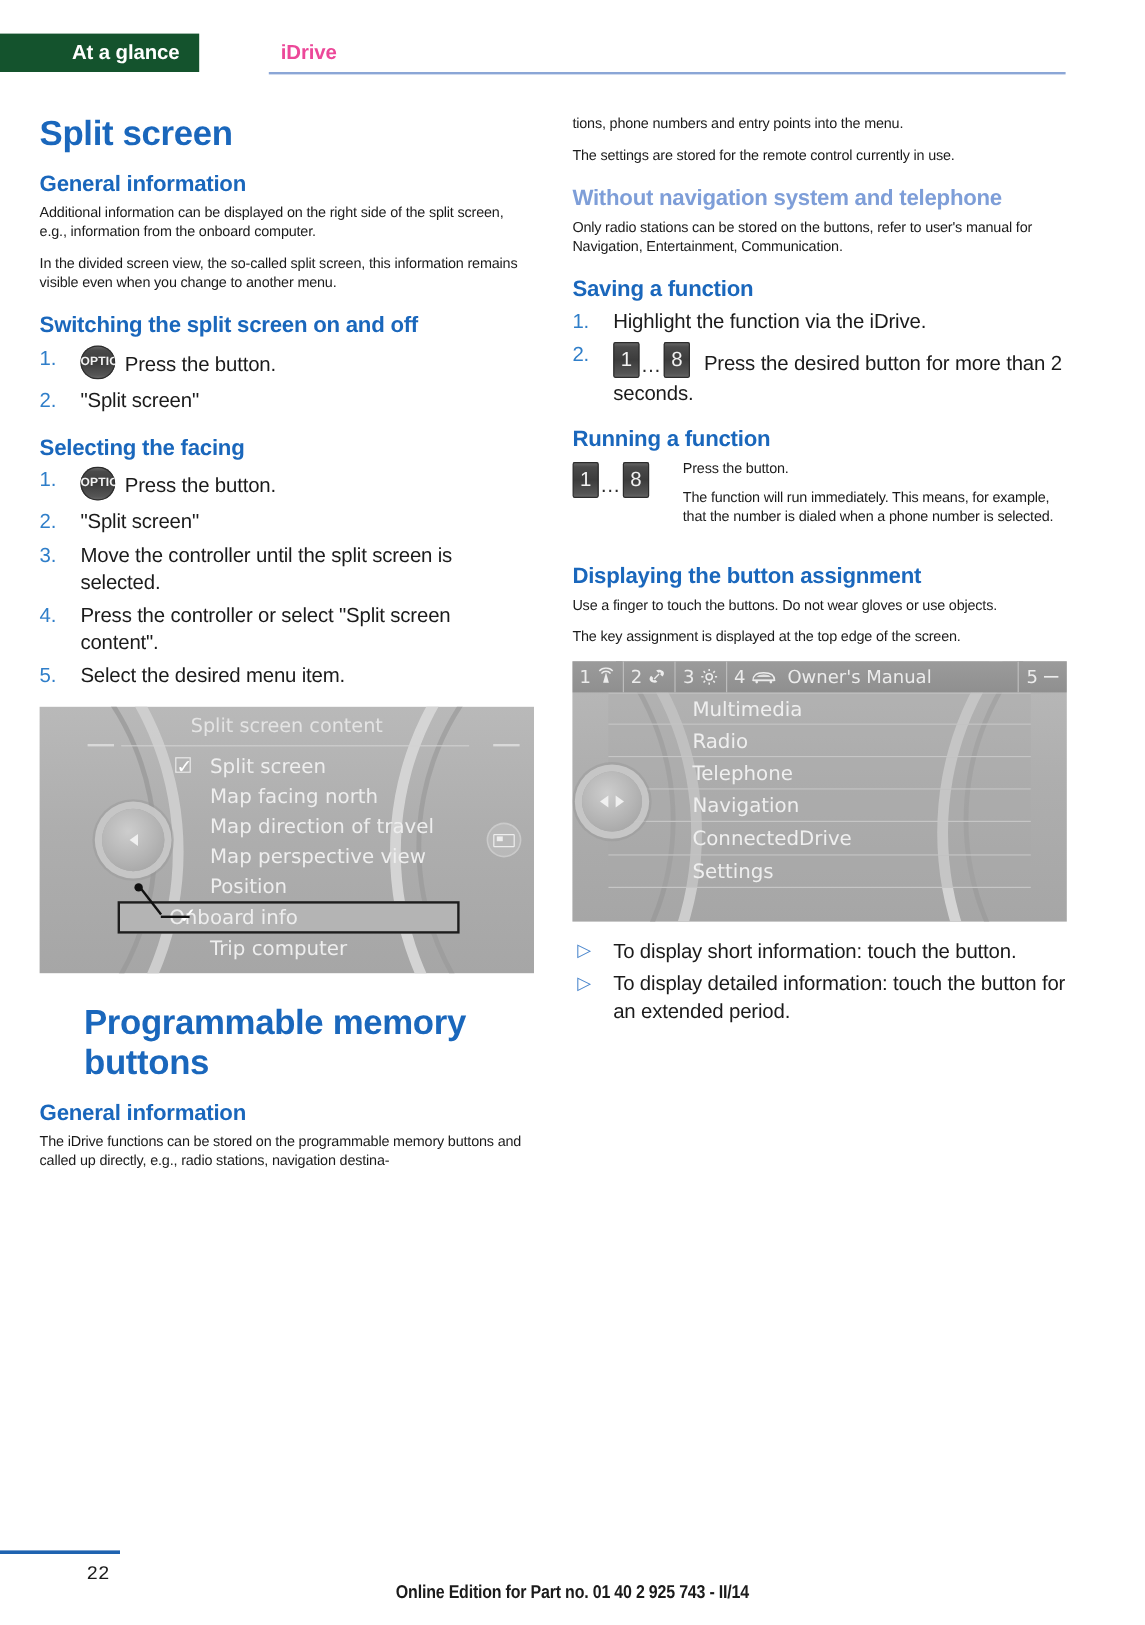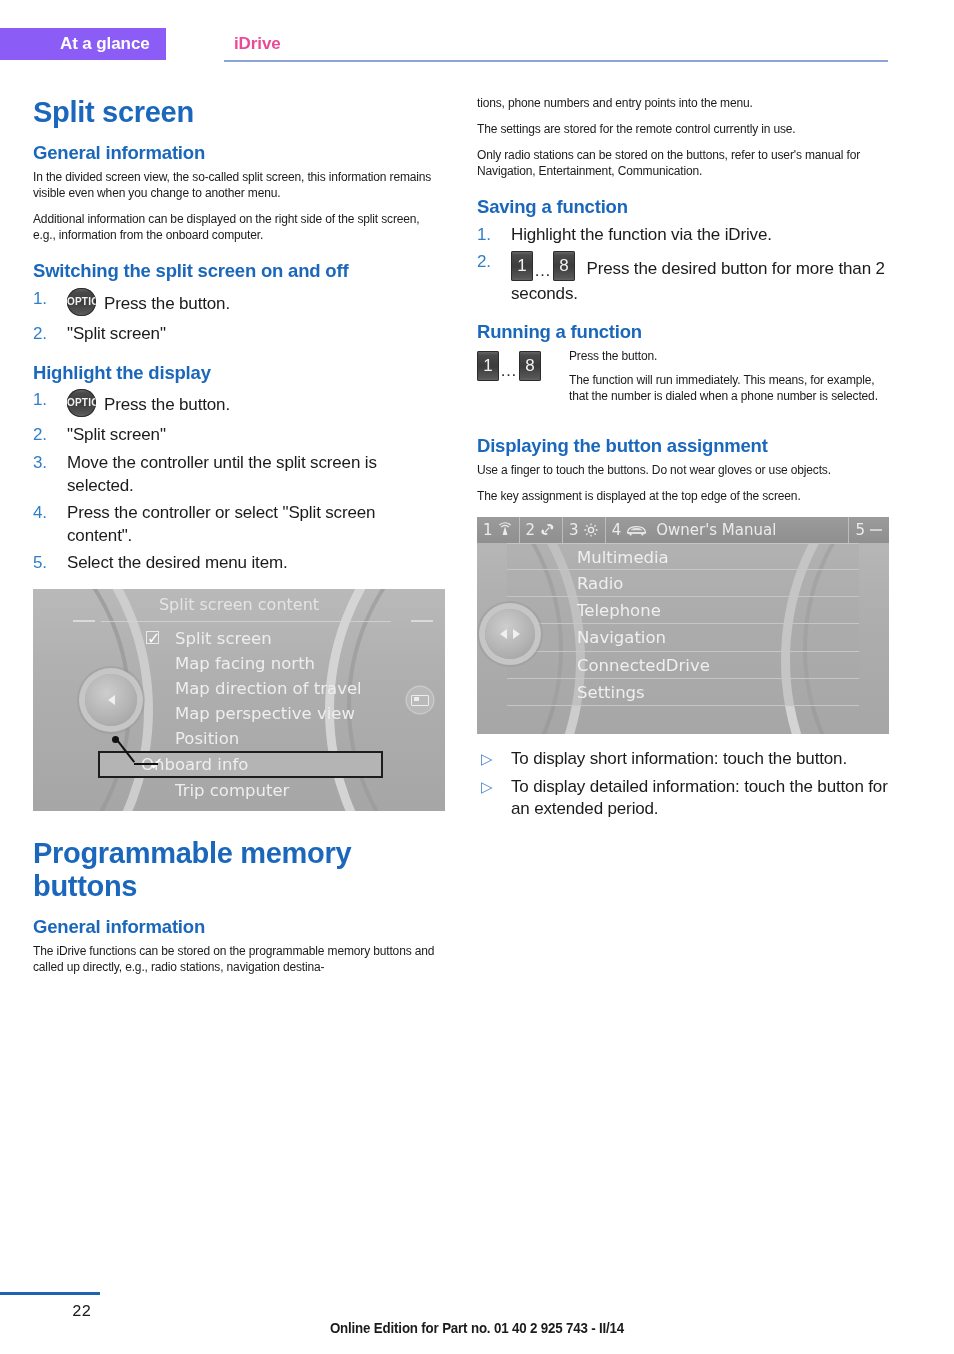--- a/index.html
+++ b/index.html
@@ -22,21 +22,21 @@
     top: 28px;
     left: 0;
     width: 954px;
     height: 32px;
   }
   .hdr-chapter {
     position: absolute;
     left: 0;
     top: 0;
     height: 32px;
-    background: #8b5cf6;
+    background: #14532d;
     color: #ffffff;
     font-size: 17px;
     font-weight: bold;
     line-height: 32px;
     padding: 0 16px 0 60px;
     box-sizing: border-box;
     letter-spacing: -0.1px;
   }
   .hdr-section {
     position: absolute;
@@ -442,36 +442,36 @@
   <div class="hdr-chapter">At a glance</div>
   <div class="hdr-section">iDrive</div>
   <div class="hdr-rule"></div>
 </div>
 
 <div class="col col-left">
 
   <h1 class="title">Split screen</h1>
 
   <h2 class="sub first">General information</h2>
+  <p class="body">Additional information can be displayed on the right side of the split screen, e.g., information from the onboard computer.</p>
   <p class="body">In the divided screen view, the so-called split screen, this information remains visible even when you change to another menu.</p>
-  <p class="body">Additional information can be displayed on the right side of the split screen, e.g., information from the onboard computer.</p>
 
   <h2 class="sub">Switching the split screen on and off</h2>
   <ol class="steps">
     <li class="step has-icon">
       <span class="num">1.</span>
       <span class="btn-key btn-option">OPTION</span><span>Press the button.</span>
     </li>
     <li class="step">
       <span class="num">2.</span>
       <span>"Split screen"</span>
     </li>
   </ol>
 
-  <h2 class="sub">Highlight the display</h2>
+  <h2 class="sub">Selecting the facing</h2>
   <ol class="steps">
     <li class="step has-icon">
       <span class="num">1.</span>
       <span class="btn-key btn-option">OPTION</span><span>Press the button.</span>
     </li>
     <li class="step">
       <span class="num">2.</span>
       <span>"Split screen"</span>
     </li>
     <li class="step">
@@ -533,30 +533,31 @@
       <span class="callout-dot"></span>
       <span class="callout-line"></span>
       <span class="callout-line2"></span>
     </div>
 
     <div class="side-btn">
         <i></i>
       </div>
   </div>
 
-  <h1 class="title" style="margin-top:26px;">Programmable memory buttons</h1>
+  <h1 class="title" style="margin-top:26px;margin-left:37px;">Programmable memory buttons</h1>
   <h2 class="sub first">General information</h2>
   <p class="body">The iDrive functions can be stored on the programmable memory buttons and called up directly, e.g., radio stations, navigation destina-</p>
 </div>
 
 <div class="col col-right">
 
   <p class="body">tions, phone numbers and entry points into the menu.</p>
   <p class="body">The settings are stored for the remote control currently in use.</p>
 
+  <h2 class="sub light">Without navigation system and telephone</h2>
   <p class="body">Only radio stations can be stored on the buttons, refer to user's manual for Navigation, Entertainment, Communication.</p>
 
   <h2 class="sub">Saving a function</h2>
   <ol class="steps">
     <li class="step">
       <span class="num">1.</span>
       <span>Highlight the function via the iDrive.</span>
     </li>
     <li class="step has-icon">
       <span class="num">2.</span>

